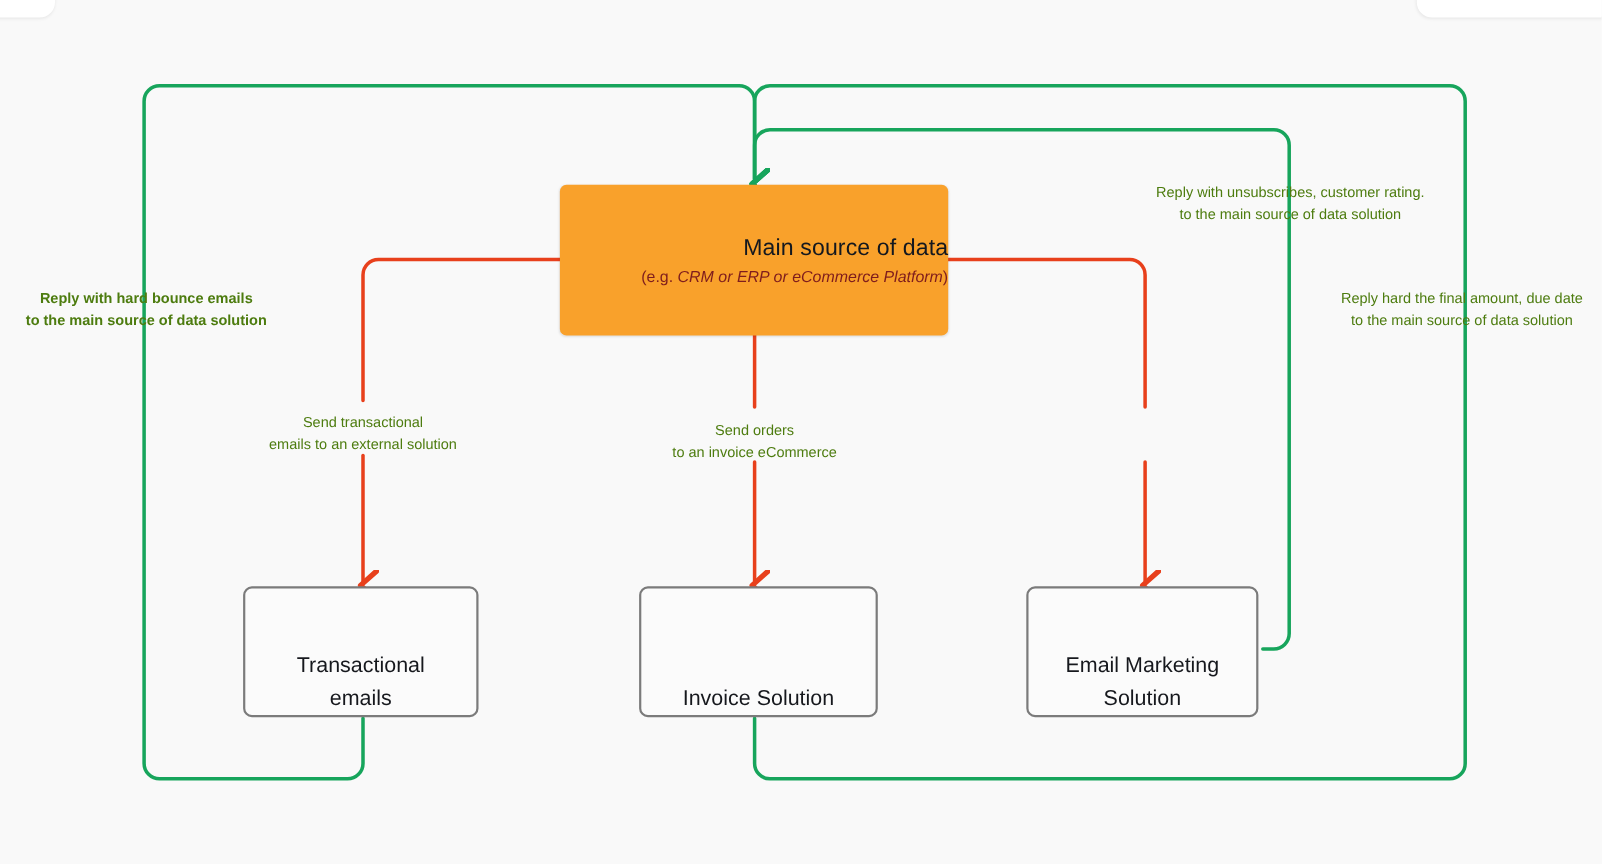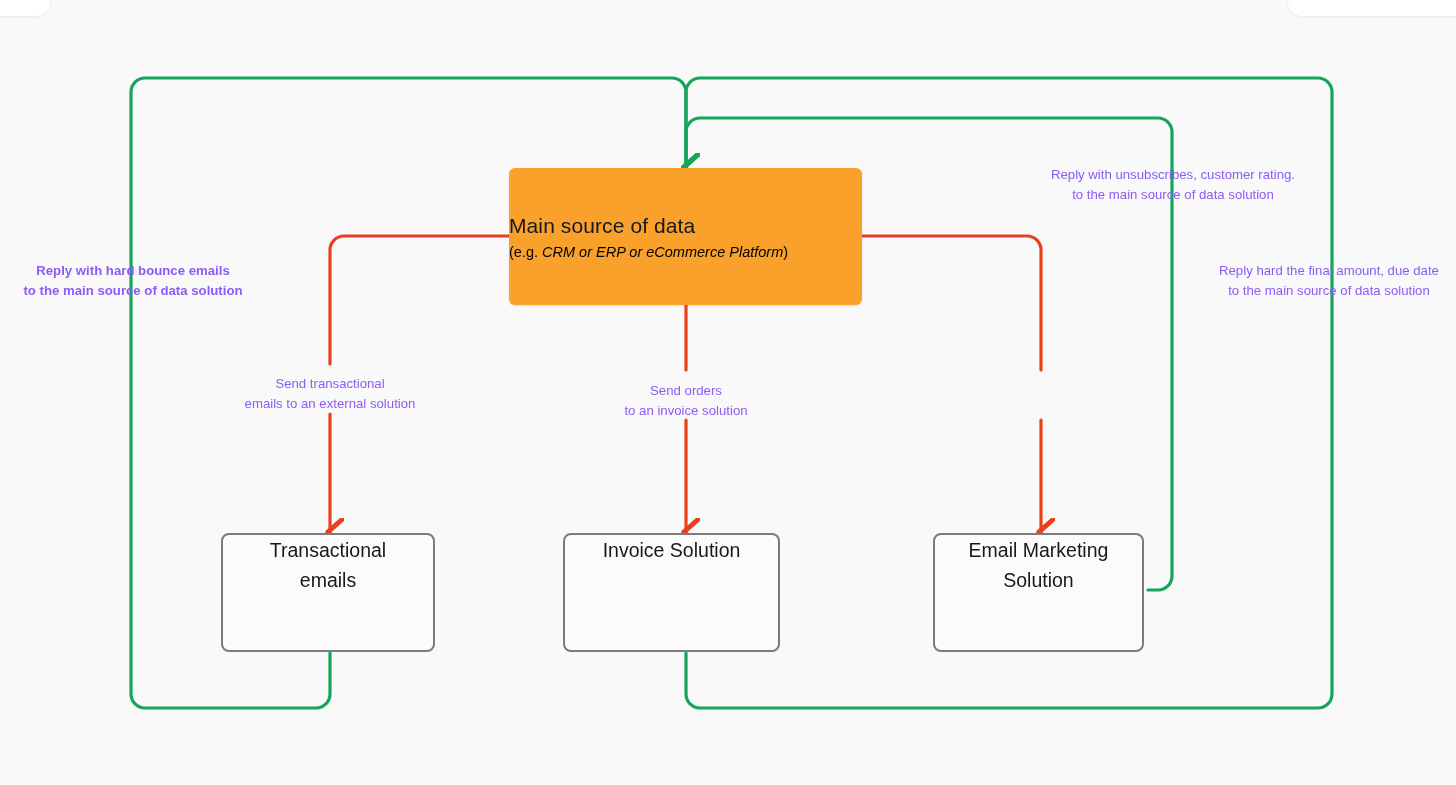--- a/index.html
+++ b/index.html
@@ -32,64 +32,64 @@
     position: absolute;
     left: 0; top: 0;
     width: 1456px;
     height: 785px;
   }
 
   .node {
     position: absolute;
     box-sizing: border-box;
     display: flex;
-    align-items: flex-start;
+    align-items: flex-end;
     justify-content: center;
     text-align: center;
   }
   .node-main {
     left: 509px; top: 168px;
     width: 353px; height: 137px;
     background: #f9a12b;
     border-radius: 6px;
     flex-direction: column;
     box-shadow: 0 1px 2px rgba(0,0,0,0.10);
   }
   .node-main .title {
     font-size: 21px;
     color: #14181f;
     letter-spacing: 0.1px;
     line-height: 1.25;
   }
   .node-main .subtitle {
     font-size: 14.5px;
-    color: #000000;
+    color: #7f1d1d;
     margin-top: 4px;
   }
   .node-main .subtitle em { font-style: italic; }
 
   .node-leaf {
     background: #fbfbfb;
     border: 2.5px solid #7b7b7b;
     border-radius: 8px;
     color: #16181d;
     font-size: 19.5px;
     line-height: 1.55;
     padding: 0 10px;
   }
   .leaf-1 { left: 221px; top: 533px; width: 214px; height: 119px; }
-  .leaf-2 { left: 563px; top: 533px; width: 217px; height: 119px; }
+  .leaf-2 { left: 581px; top: 533px; width: 217px; height: 119px; }
   .leaf-3 { left: 933px; top: 533px; width: 211px; height: 119px; }
 
   .edge-label {
     position: absolute;
     text-align: center;
     font-size: 13.2px;
     line-height: 1.52;
-    color: #8b5cf6;
+    color: #4d7c0f;
     white-space: pre-line;
     pointer-events: none;
   }
   .lbl-left-green  { left: 8px;   top: 261px; width: 250px; font-weight: bold; }
   .lbl-right-green { left: 1206px; top: 261px; width: 246px; }
   .lbl-top-right-green { left: 1032px; top: 165px; width: 282px; }
   .lbl-red-1 { left: 225px; top: 374px; width: 210px; }
   .lbl-red-2 { left: 601px; top: 381px; width: 170px; }
   .lbl-red-3 { left: 930px; top: 381px; width: 222px; }
 </style>
@@ -160,16 +160,16 @@
   <div class="edge-label lbl-right-green">Reply hard the final amount, due date
 to the main source of data solution</div>
 
   <div class="edge-label lbl-top-right-green">Reply with unsubscribes, customer rating.
 to the main source of data solution</div>
 
   <div class="edge-label lbl-red-1">Send transactional
 emails to an external solution</div>
 
   <div class="edge-label lbl-red-2">Send orders
-to an invoice solution</div>
+to an invoice eCommerce</div>
 
 
 </div>
 
 </body></html>

